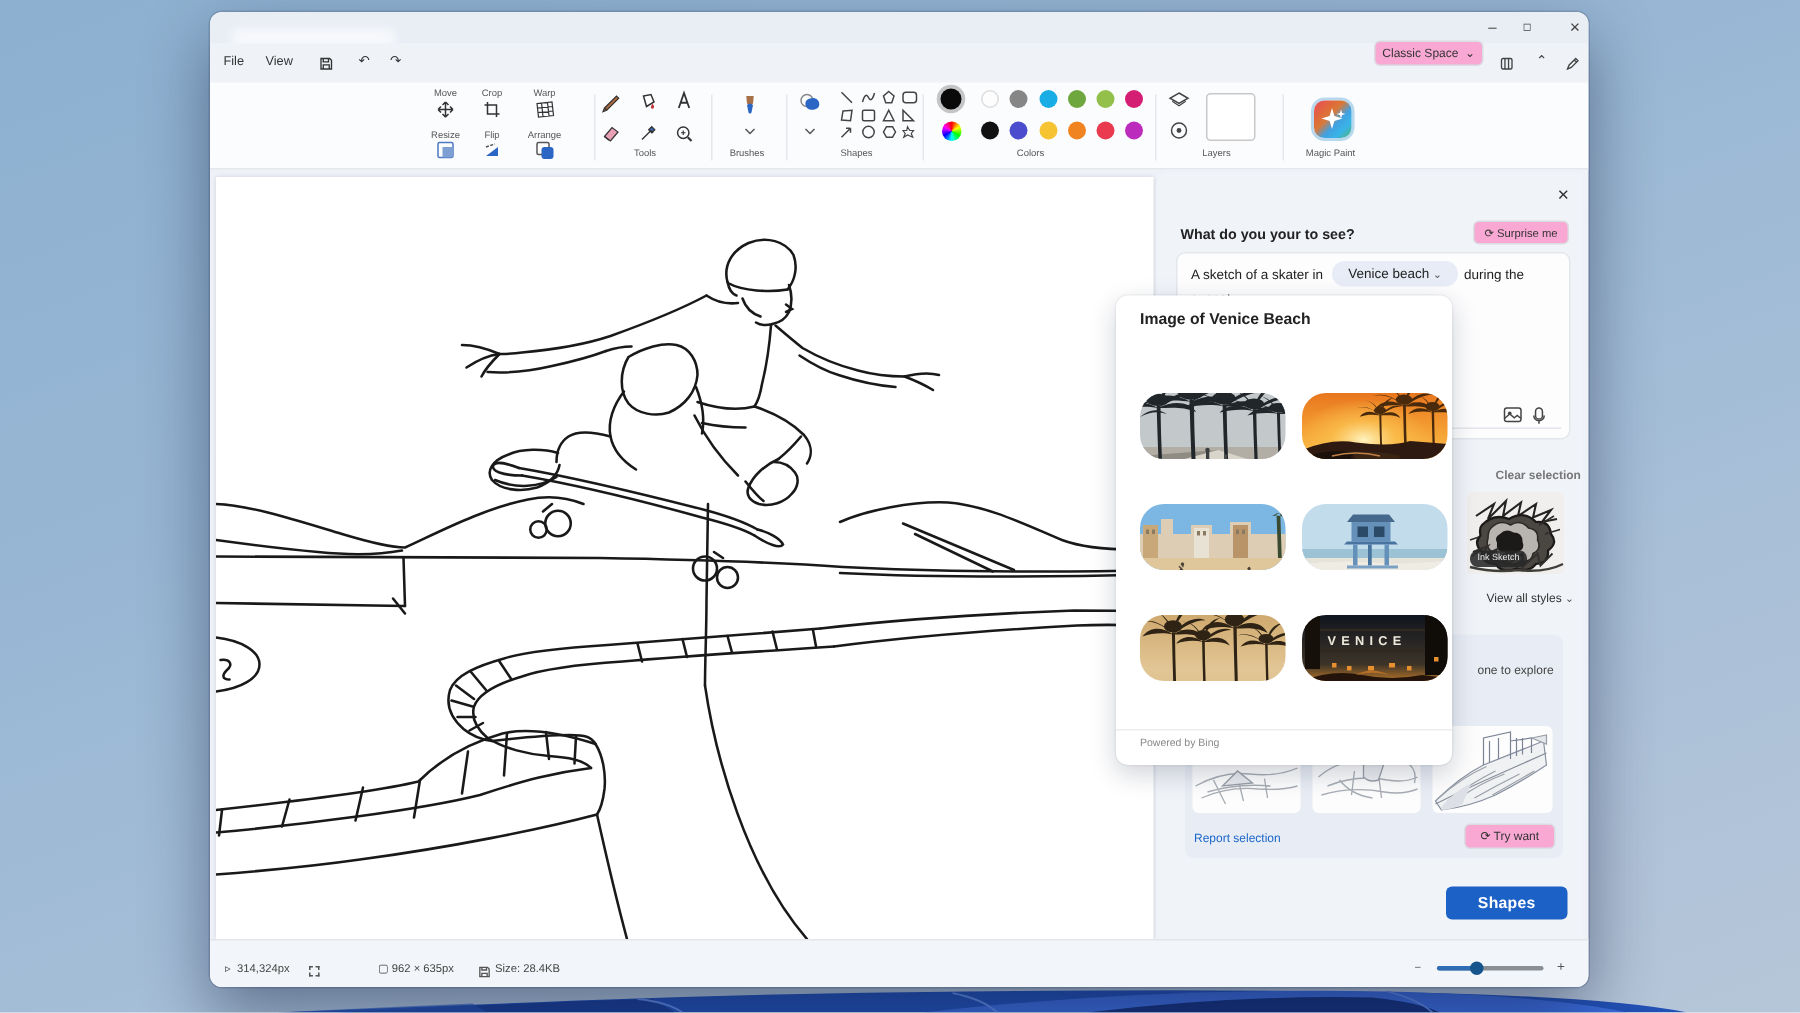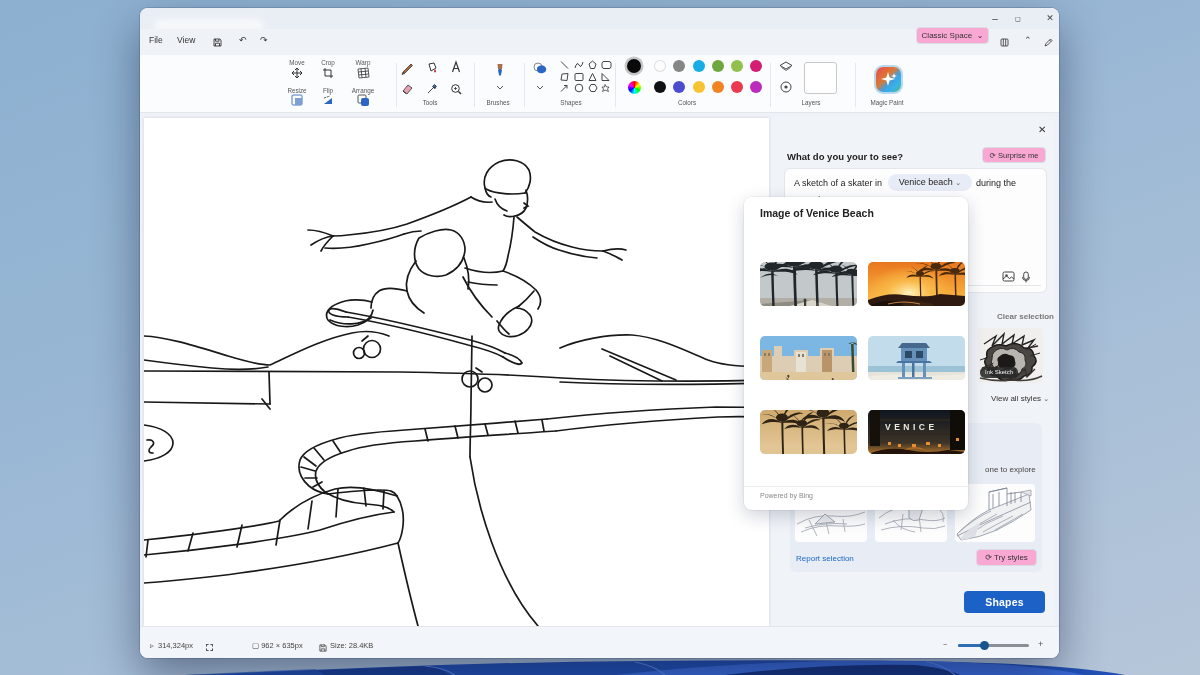--- a/index.html
+++ b/index.html
@@ -33,21 +33,21 @@
 #panel { position:absolute; left:631px; top:107px; width:284px; height:511px; background:#f0f3f8; border-radius:8px 0 0 0; font-size:8px; color:#333; }
 
 #statusbar { position:absolute; left:0; top:618px; width:100%; height:32px; background:#f2f5f9; border-top:1px solid #e2e5ea; }
 .sitem { position:absolute; font-size:7.5px; color:#444; }
 
 .btnlite { position:absolute; background:#f9a8d4; border:1px solid #d9dce1; border-radius:4px; color:#333; text-align:center; }
 #createbtn { position:absolute; left:824px; top:583px; width:81px; height:22px; background:#1b61c6; border-radius:4px; color:#fff; font-size:10.5px; font-weight:bold; text-align:center; line-height:22px; letter-spacing:.2px; }
 
 #popup { position:absolute; left:744px; top:197px; width:224px; height:313px; background:#fff; border-radius:8px;
   box-shadow:0 6px 18px rgba(20,30,60,.2), 0 0 0 1px rgba(0,0,0,.04); z-index:30; }
-.pimg { position:absolute; width:97px; height:44px; border-radius:5px; overflow:hidden; }
+.pimg { position:absolute; width:97px; height:44px; border-radius:16px; overflow:hidden; }
 </style>
 </head>
 <body>
 <svg width="0" height="0" style="position:absolute;">
   <defs>
     <g id="palm">
       <path d="M0,0 C-6,-4 -13,-4 -17,1 C-11,-1 -5,-1 0,0 C-6,-6 -13,-8 -19,-6 C-12,-8 -4,-4 0,0 C-3,-8 -8,-12 -14,-12 C-7,-12 -1,-7 0,0 C1,-9 5,-13 11,-14 C5,-11 2,-6 0,0 C6,-7 13,-9 18,-7 C11,-7 5,-3 0,0 C7,-4 14,-3 17,2 C11,-1 5,0 0,0 Z" stroke="none"></path>
       <ellipse cx="0" cy="-4" rx="5" ry="3" stroke="none"></ellipse>
       <path d="M-.6,-1 C-.4,9 0,19 .3,29 L1.9,29 C1.5,19 1.2,9 1.1,-1 Z" stroke="none"></path>
     </g>
@@ -384,21 +384,21 @@
         <path d="M22,28 q4,-4 9,-1 q6,0 6,6 q2,5 -3,7 q-4,3 -9,0 q-6,0 -5,-6 q-2,-4 2,-6 Z" fill="#1c1a18" stroke="none"></path>
         <path d="M4,40 l10,-4 l-6,8 l12,-6 l-4,9 l12,-7 l-2,9 l11,-8 l0,9 l10,-9 l2,8 l8,-8" stroke="#32302e" stroke-width="1.3"></path>
         <path d="M2,50 q16,4 32,2 q18,2 30,-4" stroke="#403e3a" stroke-width="1.6"></path>
         <path d="M48,22 l10,-6 M52,28 l10,-3 M8,30 l-6,2 M10,38 l-7,5" stroke="#2e2c2a"></path>
       </svg>
       <div class="abs" style="left:2px; top:39px; width:38px; height:11px; background:rgba(40,40,40,.88); border-radius:5px; color:#eee; font-size:6px; text-align:center; line-height:11px;">Ink Sketch</div>
     </div>
     <div class="abs" style="left:851px; top:386px; font-size:8px; color:#333;">View all styles <span style="font-size:7px; color:#555;">⌄</span></div>
 
     <div class="abs" style="left:650px; top:415px; width:252px; height:149px; background:#e8edf5; border-radius:6px;"></div>
-    <div class="abs" style="left:845px; top:434px; font-size:8px; color:#444;margin-top:23px;">one to explore</div>
+    <div class="abs" style="left:845px; top:434px; font-size:8px; color:#444;">one to explore</div>
     <div class="abs" style="left:655px; top:476px; width:72px; height:58px; background:#fdfdfd; border-radius:4px; overflow:hidden;">
       <svg width="72" height="58" viewBox="0 0 72 58" fill="none" stroke="#a8adb5" stroke-width=".9">
         <path d="M2,40 Q20,30 38,32 Q56,34 70,28 M6,48 Q24,40 44,42 Q60,43 70,40 M14,36 L22,52 M30,34 L34,50 M48,35 L50,48 M10,44 Q30,38 52,40"></path>
         <path d="M20,40 L30,30 L40,38 Z" fill="#e8eaee" stroke="#9aa0a8"></path>
       </svg>
     </div>
     <div class="abs" style="left:735px; top:476px; width:72px; height:58px; background:#fdfdfd; border-radius:4px; overflow:hidden;">
       <svg width="72" height="58" viewBox="0 0 72 58" fill="none" stroke="#a8adb5" stroke-width=".9">
         <path d="M4,34 Q18,22 34,24 Q36,12 48,12 Q60,12 62,24 Q70,28 68,38 M10,40 Q30,32 50,36 Q62,38 70,34 M18,36 Q26,46 40,48 M28,30 L26,46 M44,32 L46,48 M6,46 Q26,40 48,44 Q60,46 70,42"></path>
         <path d="M34,26 Q40,20 48,24 L44,36 Q38,38 34,34 Z" fill="#eceef0" stroke="#9aa0a8"></path>
@@ -408,21 +408,21 @@
       <svg width="80" height="58" viewBox="0 0 80 58" fill="none" stroke="#9aa0a8" stroke-width=".8">
         <path d="M2,50 Q18,34 34,26 L74,10 L76,26 Q58,38 42,46 Q24,54 6,56 Z" fill="#f0f1f3" stroke="#8890a0"></path>
         <path d="M34,26 L34,8 L52,4 L52,22 M38,24 L38,10 M44,22 L44,8 M34,8 L52,4 M52,10 L66,8 L66,18 M56,8 L56,20 M60,8 L60,19" stroke="#7a8294"></path>
         <path d="M4,48 Q20,34 36,27 M10,50 Q26,38 42,30 M18,48 Q32,38 48,32 M28,48 Q42,40 58,32 M40,46 Q54,38 68,30"></path>
         <path d="M2,52 Q22,42 40,34 Q58,26 76,18" stroke="#888e9a"></path>
         <path d="M6,54 Q14,44 26,38 L20,52 Q12,56 6,56 Z" fill="#dcdfe5" stroke="none"></path>
         <path d="M66,8 L76,6 L76,12 Z" fill="#e4e6ea"></path>
       </svg>
     </div>
     <div class="abs" style="left:656px; top:546px; font-size:8px; color:#1a66c8;">Report selection</div>
-    <div class="btnlite" style="left:836px; top:541px; width:61px; height:17px; line-height:16px; font-size:8px;">⟳ Try styles</div>
+    <div class="btnlite" style="left:836px; top:541px; width:61px; height:17px; line-height:16px; font-size:8px;">⟳ Try want</div>
   </div>
 
   <div id="statusbar"></div>
   <div class="sitem" style="left:10px; top:633px;">▹</div>
   <div class="sitem" style="left:18px; top:633px;">314,324px</div>
   <div class="abs" style="left:66px; top:636px; width:7px; height:7px; border:1px dashed #555;"></div>
   <div class="sitem" style="left:112px; top:633px;">▢ 962 × 635px</div>
   <svg class="abs" style="left:179px; top:636px;" width="8" height="8" viewBox="0 0 9 9" fill="none" stroke="#555" stroke-width="1">
       <path d="M1,1 L6.8,1 L8,2.2 L8,8 L1,8 Z"></path>
       <path d="M2.5,1 L2.5,3 L6,3 L6,1 M2.5,8 L2.5,5.5 L6.5,5.5 L6.5,8"></path>

